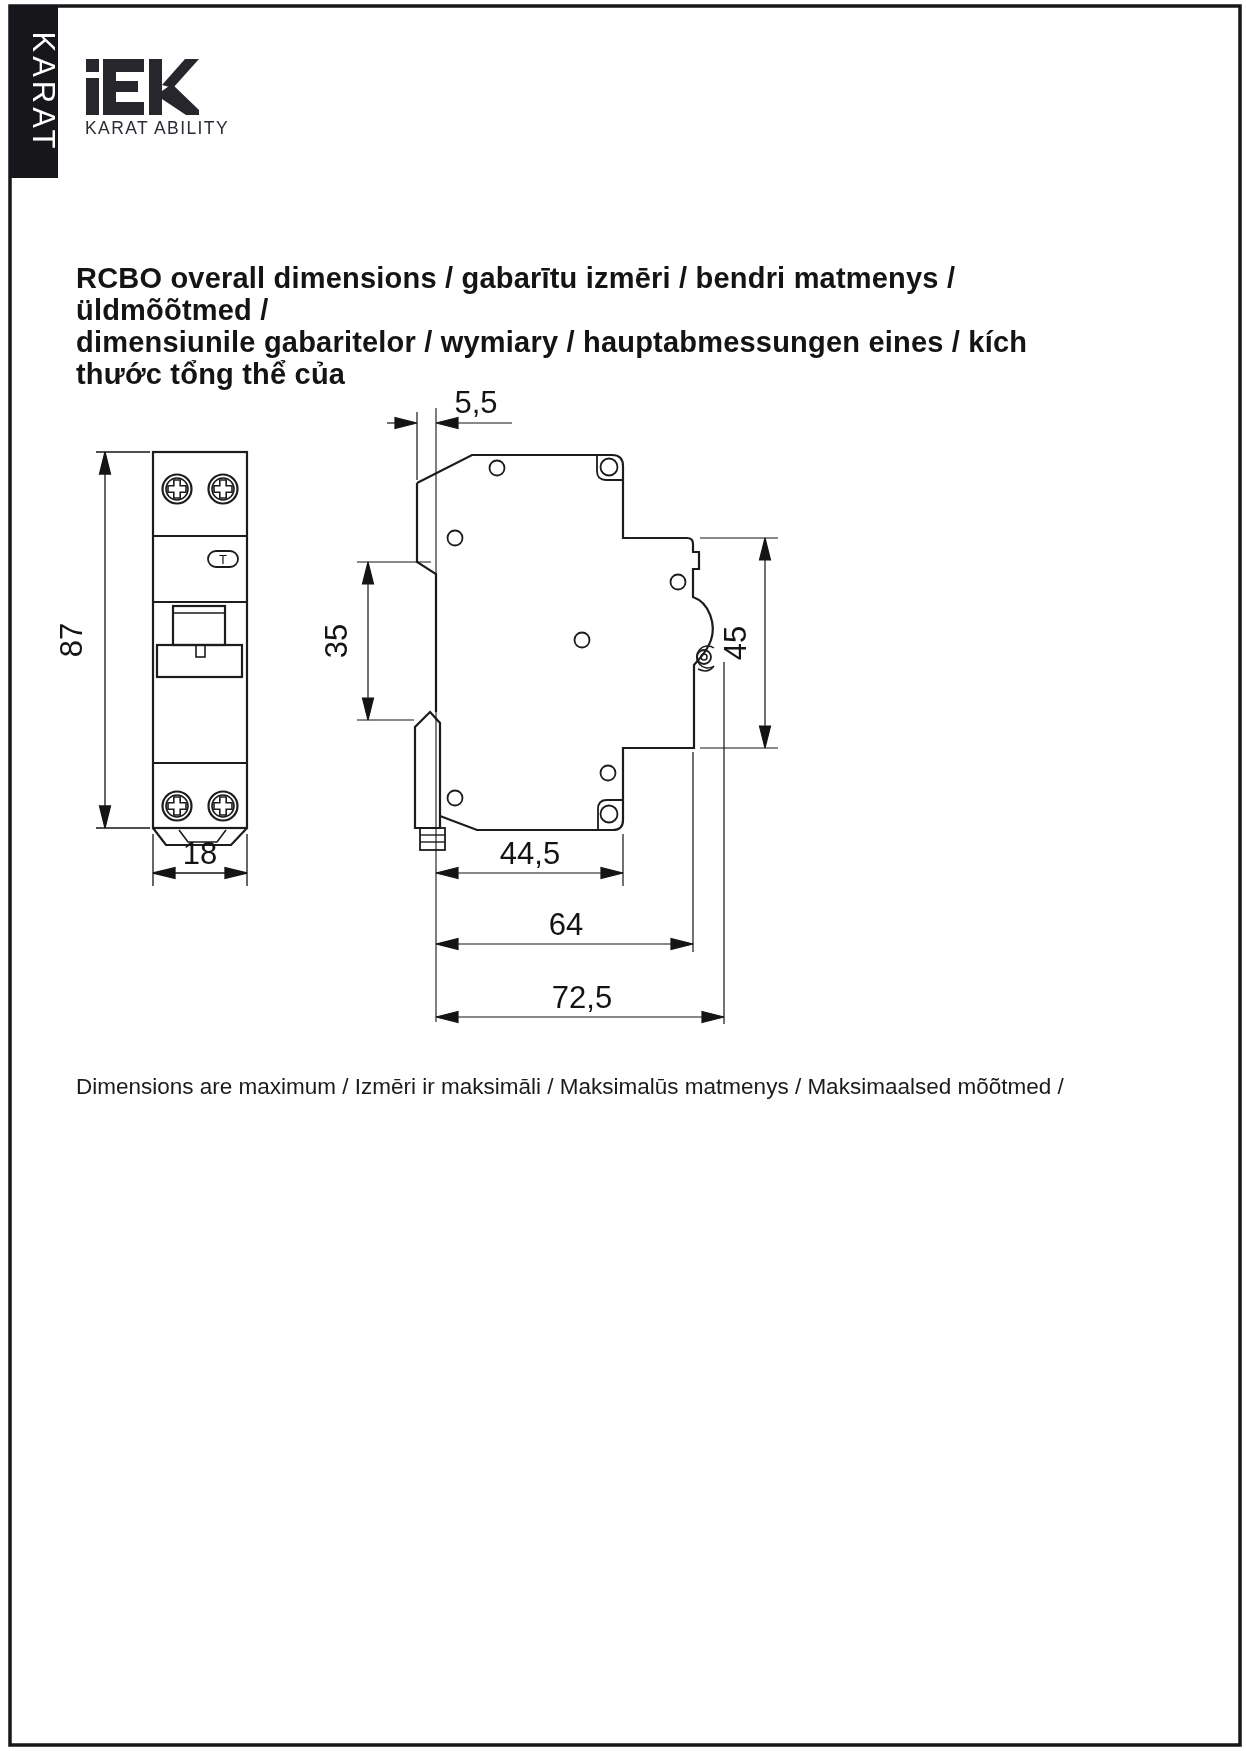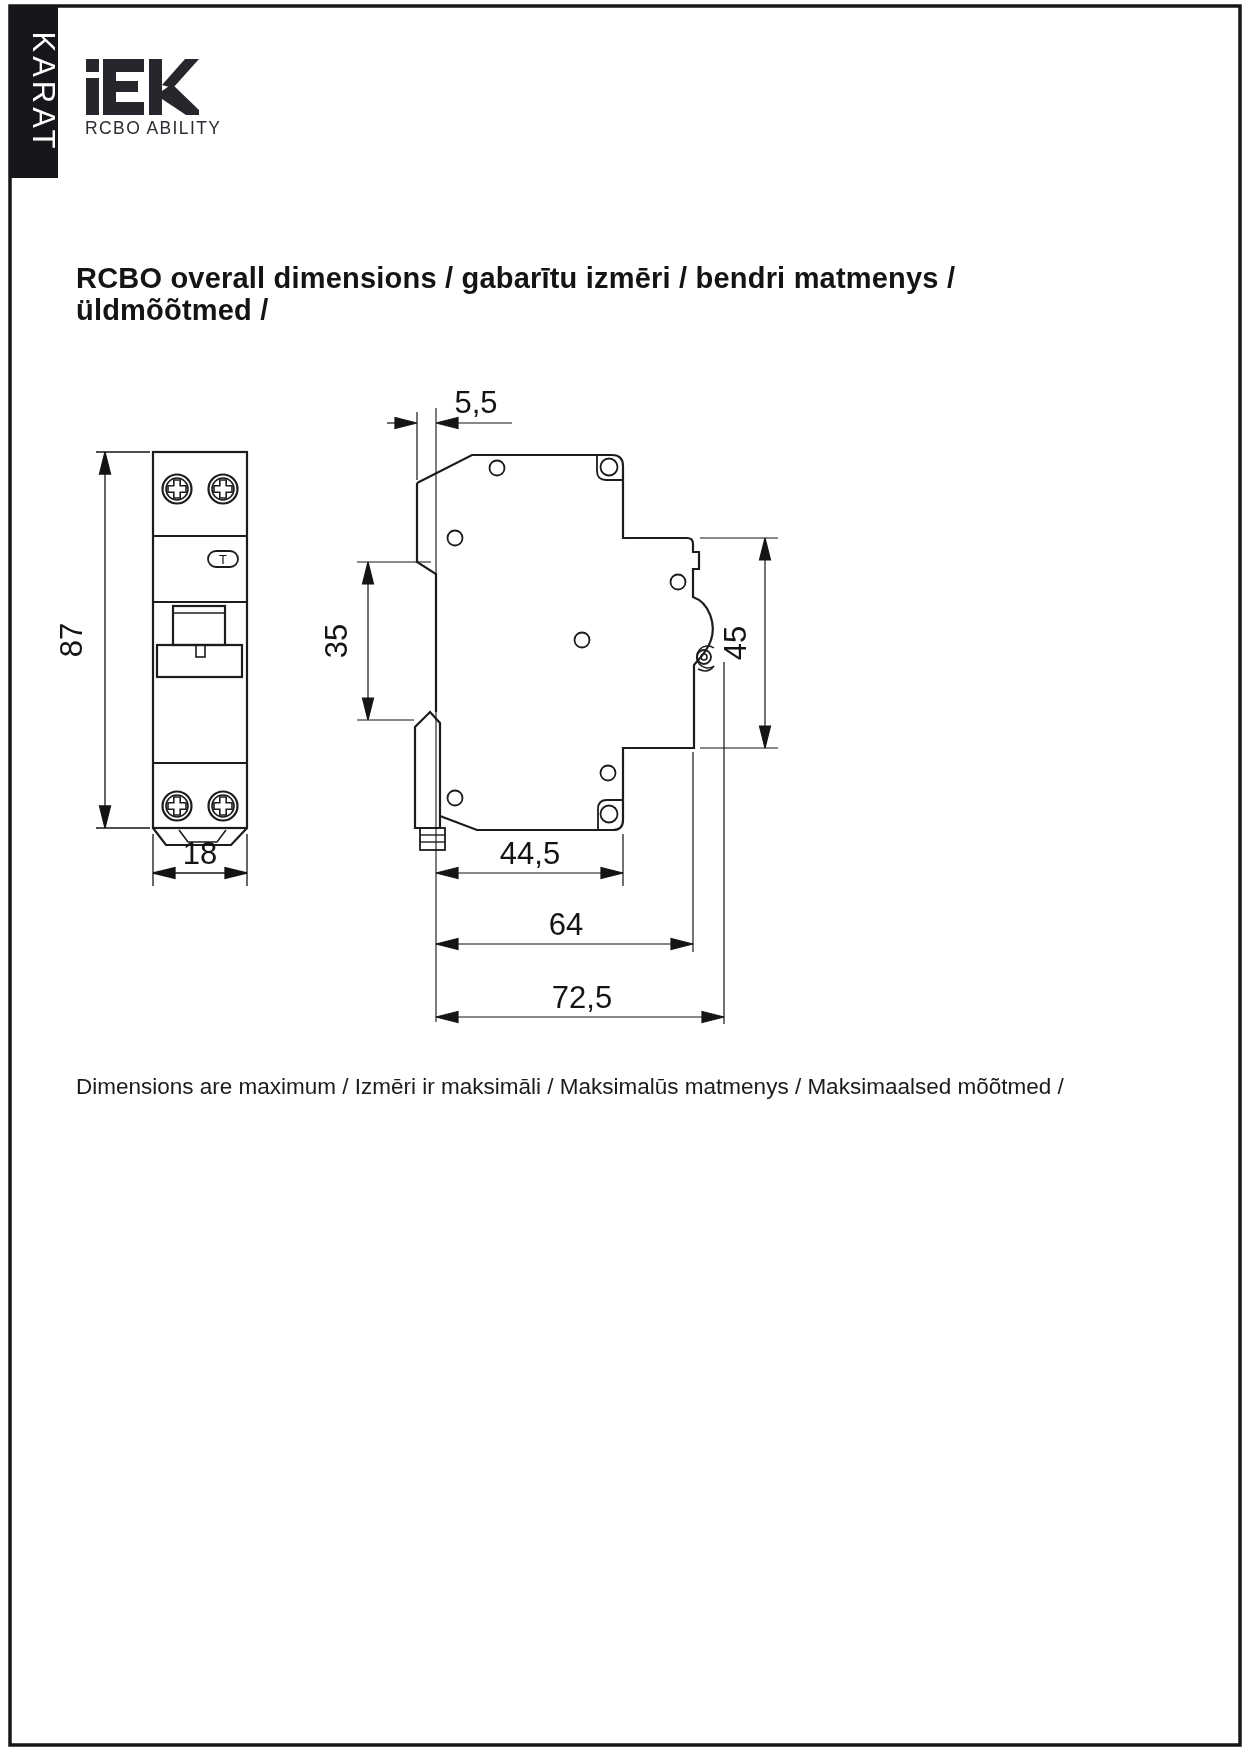--- a/index.html
+++ b/index.html
@@ -183,23 +183,24 @@
 
     <g stroke="#141414" stroke-width="1.2">
       <line x1="724" y1="662" x2="724" y2="1024"></line>
       <line x1="436" y1="1017" x2="724" y2="1017"></line>
       <use href="#arrow-left" transform="translate(436,1017)"></use>
       <use href="#arrow-right" transform="translate(724,1017)"></use>
       <text class="dimtxt" x="582" y="1008" text-anchor="middle" stroke="none">72,5</text>
     </g>
   </svg>
 
-  <div class="tagline">RCBO ABILITY</div>
+  <div class="tagline">KARAT ABILITY</div>
 
   <div class="title">
     <div>RCBO overall dimensions / gabarītu izmēri / bendri matmenys / üldmõõtmed /</div>
+    <div>dimensiunile gabaritelor / wymiary / hauptabmessungen eines / kích thước tổng thể của</div>
   </div>
 
   <div class="footer">
     <div>Dimensions are maximum / Izmēri ir maksimāli / Maksimalūs matmenys / Maksimaalsed mõõtmed /</div>
   </div>
 
 </div>
 
 </body></html>

